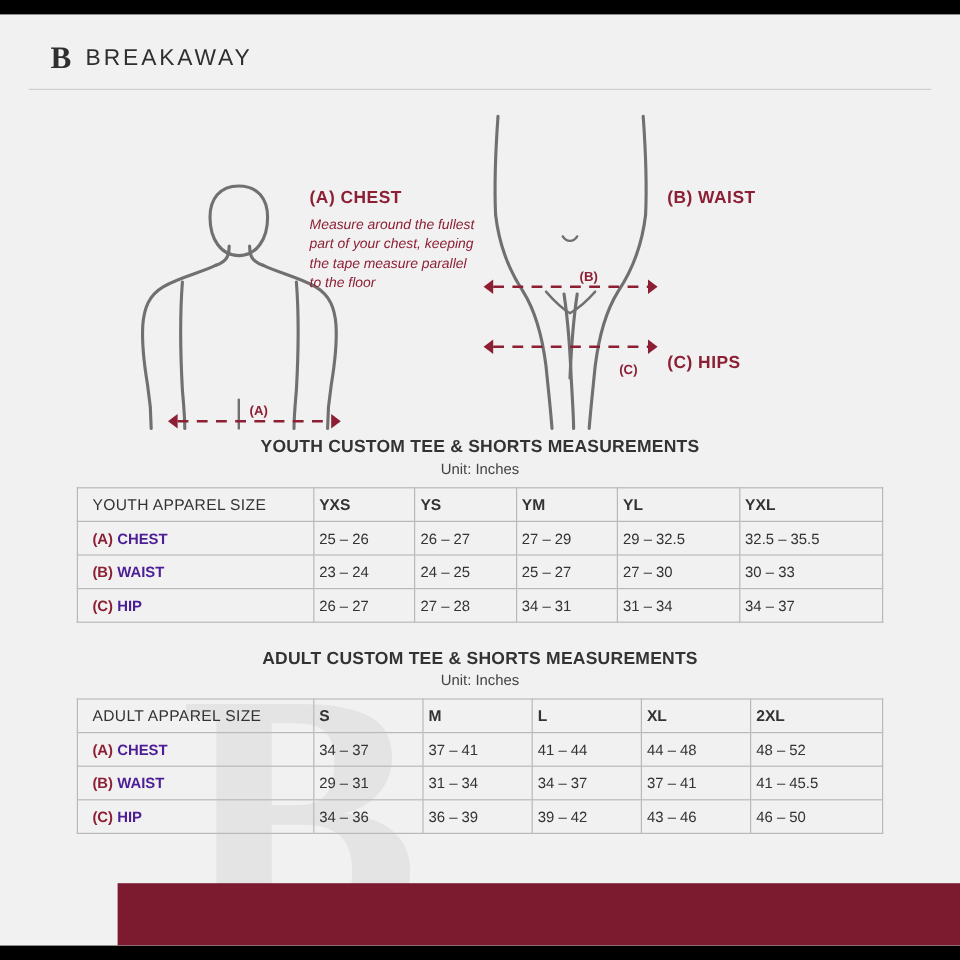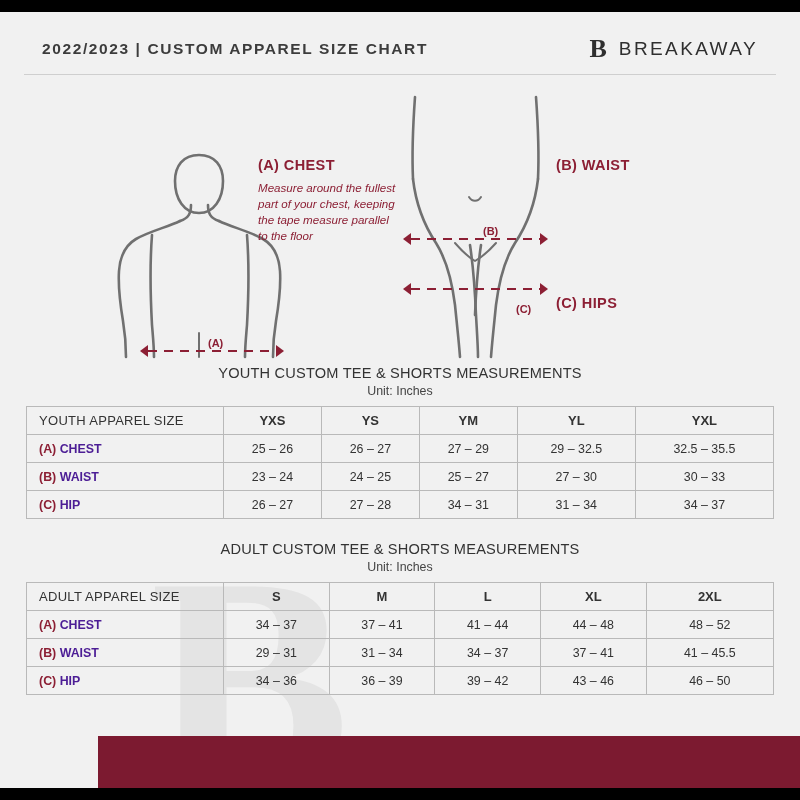--- a/index.html
+++ b/index.html
@@ -115,42 +115,42 @@
   .ml-c { left: 516px; top: 228px; }
 
   
   .section {
     position: relative;
     z-index: 2;
     text-align: center;
   }
   .sec-title {
     font-size: 14.6px;
-    font-weight: normal;
+    font-weight: bold;
     color: #333;
     letter-spacing: 0.2px;
   }
   .sec-sub {
     font-size: 12.4px;
     color: #444;
     margin-top: 3px;
     margin-bottom: 8px;
   }
   table.sizes {
     border-collapse: collapse;
     margin: 0 auto;
-    width: 748px;
+    width: 672px;
     background: transparent;
   }
   table.sizes th, table.sizes td {
     border: 1px solid #b9b9b9;
     height: 27px;
     font-size: 12.4px;
     color: #333;
-    text-align: center;
+    text-align: left;
     padding: 0 4px;
   }
   table.sizes th.rowhead, table.sizes td.rowhead {
     text-align: left;
     padding-left: 12px;
     width: 180px;
     font-weight: bold;
   }
   table.sizes th {
     font-weight: bold;
@@ -181,21 +181,20 @@
   }
 </style>
 </head>
 <body>
 
 <div class="page">
 
   <div class="watermark">B</div>
 
   <div class="header">
-    <div class="header-title">2022/2023  |  CUSTOM APPAREL SIZE CHART</div>
     <div class="brand">
       <span class="brand-mark">B</span>
       <span class="brand-name">BREAKAWAY</span>
     </div>
   </div>
 
   <div class="rule"></div>
 
   <div class="diagram">
 

